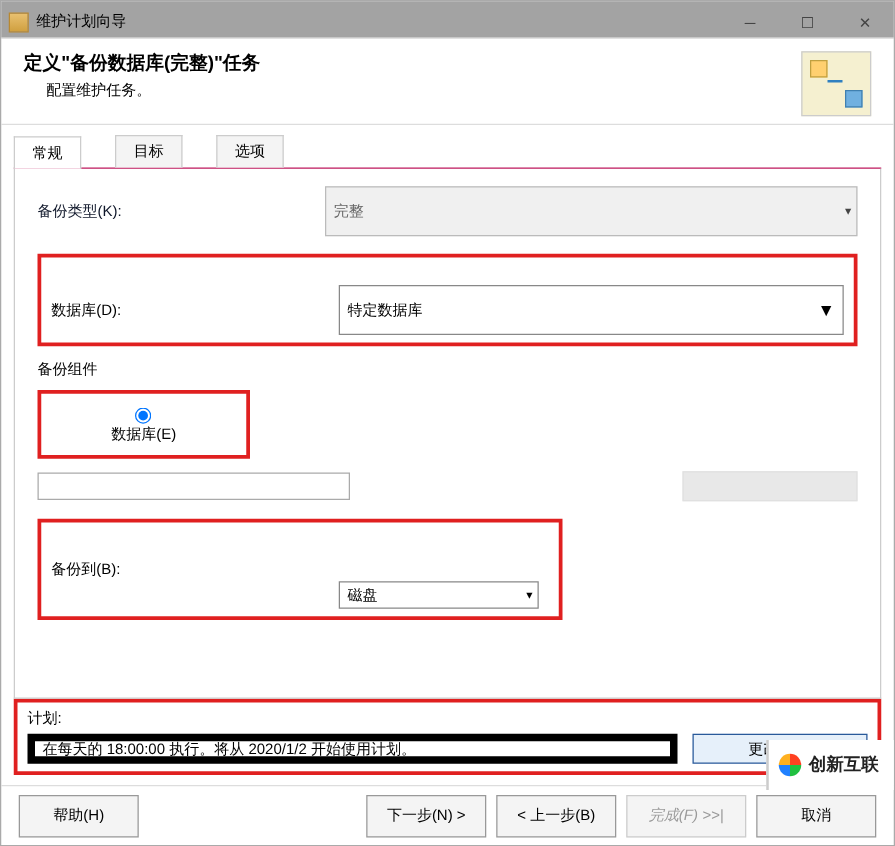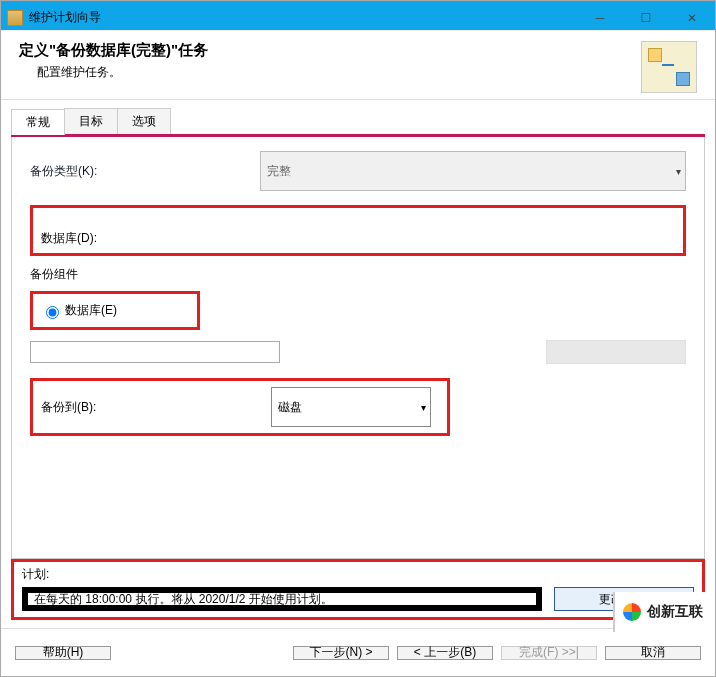--- a/index.html
+++ b/index.html
@@ -1,57 +1,57 @@
 <!DOCTYPE html>
 <html><head>
 <meta charset="utf-8">
 <style>
   * { box-sizing: border-box; font-family: "Microsoft YaHei", "Segoe UI", sans-serif; font-size: 12px; }
   body { margin: 0; background: #fff; }
   .window { width: 716px; height: 677px; border: 1px solid #aaa; background: #fff; display: flex; flex-direction: column; position: relative; }
-  .titlebar { height: 30px; display: flex; align-items: center; padding: 4px 0 0 6px; background: #0ea5e9; border-bottom: 1px solid #eee; }
+  .titlebar { height: 30px; display: flex; align-items: center; padding: 4px 0 0 6px; background: #a3a3a3; border-bottom: 1px solid #eee; }
   .title-icon { width: 16px; height: 16px; background: linear-gradient(#e8c070,#d0a040); border:1px solid #b88830; margin-right: 6px; }
   .title-text { flex: 1; }
   .winbtns { display: flex; }
   .winbtn { width: 46px; height: 30px; display:flex; align-items:center; justify-content:center; color:#444; }
   .header { padding: 10px 18px 6px 18px; display:flex; align-items:flex-start; border-bottom: 1px solid #ddd; }
   .header-text { flex:1; }
   .header-title { font-size: 15px; font-weight: bold; margin-bottom: 4px; }
   .header-sub { margin-left: 18px; }
   .header-icon { width: 56px; height: 52px; border:1px solid #ccc; background: #f5f0d0; position:relative; margin-left:10px; }
   .header-icon .box1 { position:absolute; width:14px; height:14px; background:#ffd070; border:1px solid #c0a040; top:6px; left:6px; }
   .header-icon .box2 { position:absolute; width:14px; height:14px; background:#70b0e0; border:1px solid #4080b0; bottom:6px; right:6px; }
   .header-icon .arrow { position:absolute; top:22px; left:20px; width:12px; height:2px; background:#3080c0; }
   .body { flex:1; padding: 8px 10px 8px 10px; display:flex; flex-direction:column; }
-  .tabs { display:flex; border-bottom:3px solid #be185d; }
+  .tabs { display:flex; border-bottom:1px solid #be185d;gap:28px; }
   .tab { padding: 4px 14px; border:1px solid #ccc; border-bottom:none; margin-right:-1px; background:#f4f4f4; cursor:default; }
   .tab.active { background:#fff; position:relative; top:1px; }
   .tabpane { flex:1; border:1px solid #ccc; border-top:none; padding: 14px 18px; position:relative; }
   .row { display:flex; align-items:center; margin-bottom: 14px; }
   .row .lbl { width: 230px; }
   .disabled-lbl { color:#0f172a; }
   .combo { flex:1; height:40px; border:1px solid #bbb; background:#f0f0f0; color:#666; display:flex; align-items:center; padding:0 6px; position:relative; }
   .combo.enabled { background:#fff; color:#000; border:1px solid #888; }
   .combo .caret { position:absolute; right:4px; top:50%; transform:translateY(-50%); font-size:10px; color:#444; }
   .combo.big-caret .caret { width:18px; height:18px; display:flex; align-items:center; justify-content:center; font-size:14px; color:#000; }
   .hl { border:3px solid #e02020; padding:6px 8px; margin-bottom:10px; }
-  .radio-row { display:flex; align-items:center; margin:6px 0; }
+  .radio-row { display:flex; align-items:center; margin:6px 0;flex-direction:column; }
   .radio-row input { margin-right:6px; }
   .textbox { height:22px; border:1px solid #aaa; background:#fff; }
   .grey-btn { width:140px; height:24px; background:#e8e8e8; border:1px solid #e0e0e0; }
-  .small-combo { width:160px; height:40px; border:1px solid #888; background:#fff; display:flex; align-items:center; padding:0 6px; position:relative; }
+  .small-combo { width:160px; height:22px; border:1px solid #888; background:#fff; display:flex; align-items:center; padding:0 6px; position:relative;margin-top:41px; }
   .small-combo .caret { position:absolute; right:4px; font-size:10px; }
   .schedule-area { border:3px solid #e02020; padding:4px 8px 0 8px; margin-top:auto; }
   .schedule-label { margin-bottom:4px; }
   .schedule-row { display:flex; align-items:center; gap:12px; margin-bottom:6px; }
   .schedule-input { flex:1; height:24px; border:6px solid #000000; padding:0 6px; display:flex; align-items:center; background:#fff; }
   .change-btn { width:140px; height:24px; border:1px solid #2a5a9a; background:#e6f0fa; display:flex; align-items:center; justify-content:center; }
   .footer { height:48px; border-top:1px solid #ddd; display:flex; align-items:center; padding:0 14px; gap:8px; justify-content:flex-end; }
-  .footer .btn { min-width:96px; height:14px; border:1px solid #999; background:#f4f4f4; display:flex; align-items:center; justify-content:center; padding:0 10px; }
-  .footer .btn.disabled { color:#9a9a9a; border-color:#ccc; }
+  .footer .btn { min-width:96px; height:34px; border:1px solid #999; background:#f4f4f4; display:flex; align-items:center; justify-content:center; padding:0 10px; }
+  .footer .btn.disabled { color:#9a9a9a; border-color:#ccc;font-style:italic; }
   .footer .help { margin-right:auto; }
   .watermark { position:absolute; right:0; bottom:44px; height:40px; padding:0 12px 0 8px; background:#fff; display:flex; align-items:center; gap:6px; border-left:2px solid #ccc; }
   .watermark .logo { width:18px; height:18px; border-radius:50%; background: conic-gradient(#ff4020 0 25%, #20c040 0 50%, #2080ff 0 75%, #ffb020 0 100%); }
   .watermark .txt { font-size:14px; font-weight:bold; color:#222; }
   .item-label { width:230px; }
 </style>
 </head>
 <body>
 
 <div class="window">
@@ -91,20 +91,24 @@
         <div class="lbl disabled-lbl">备份类型(K):</div>
         <div class="combo">
           <span>完整</span>
           <span class="caret">▾</span>
         </div>
       </div>
 
       <div class="hl">
         <div class="row" style="margin-bottom:0;margin-top:16px;">
           <div class="lbl">数据库(D):</div>
+          <div class="combo enabled big-caret">
+            <span>特定数据库</span>
+            <span class="caret">▼</span>
+          </div>
         </div>
       </div>
 
       <div style="margin:4px 0 8px 0;">备份组件</div>
 
       <div class="hl" style="width:170px; padding:8px;">
         <label class="radio-row" style="margin:0;">
           <input type="radio" checked="" style="">
           <span>数据库(E)</span>
         </label>

